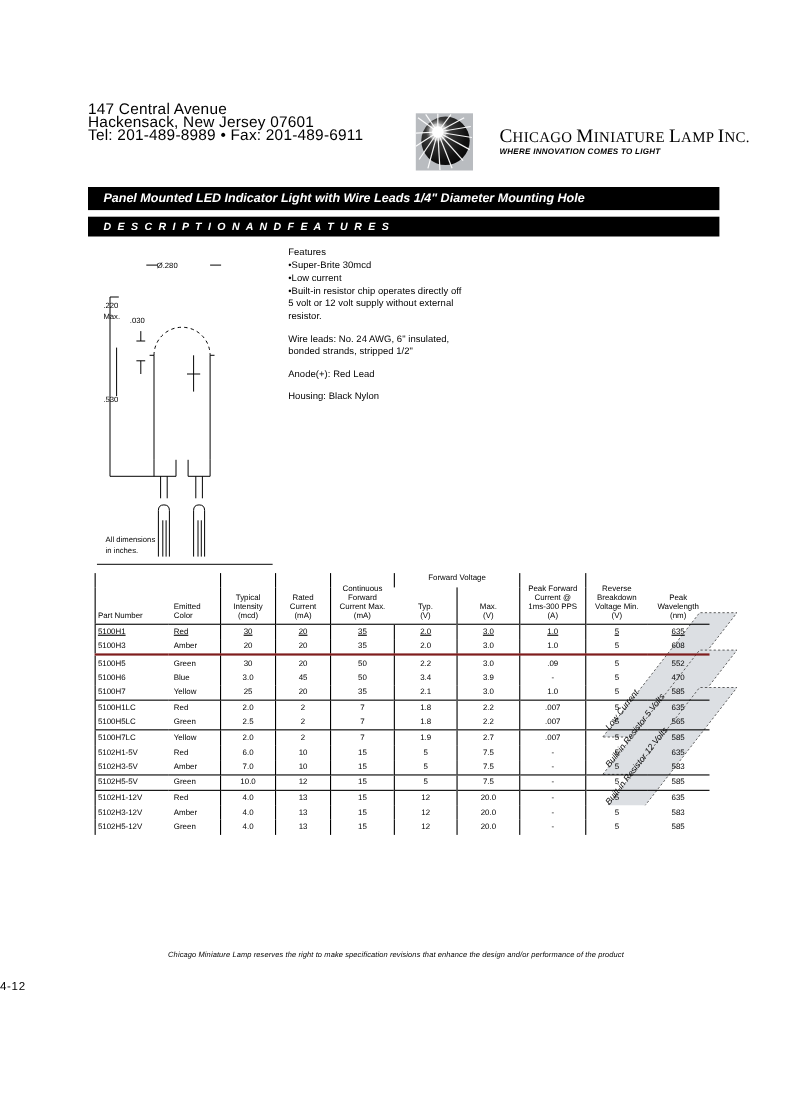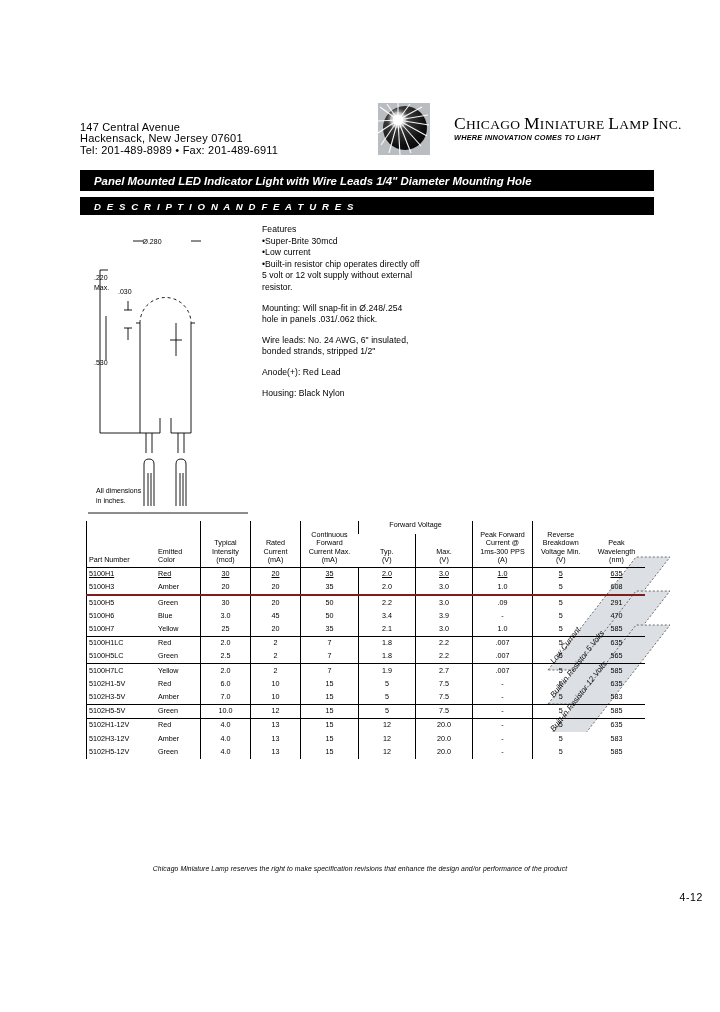--- a/index.html
+++ b/index.html
@@ -8,22 +8,22 @@
     background:#ffffff;
     font-family:"Liberation Sans", sans-serif;
     color:#000;
     position:relative;
     overflow:hidden;
   }
   .page { position:absolute; inset:0; }
 
   
   .addr {
-    position:absolute; left:80px; top:122px;
-    font-size:11px; line-height:11.3px; letter-spacing:.2px;
+    position:absolute; left:80px; top:94px;
+    font-size:14px; line-height:11.3px; letter-spacing:.2px;
     white-space:pre-line;
   }
   .logo-wrap {
     position:absolute; left:378px; top:103px;
     display:flex; align-items:center;
   }
   .logo-mark {
     width:52px; height:52px; position:relative;
     background:#b9bcc0; overflow:hidden; flex:0 0 auto;
   }
@@ -84,21 +84,21 @@
   
   .callouts { position:absolute; left:540px; top:552px; width:130px; height:180px; }
 
   
   .disclaimer {
     position:absolute; left:0; right:0; top:865px;
     text-align:center; font-size:6.8px; font-style:italic; letter-spacing:.1px;
   }
   .pageno {
     position:absolute; left:0; right:17px; top:891px;
-    text-align:right; font-size:10.5px; letter-spacing:.6px;
+    text-align:left; font-size:10.5px; letter-spacing:.6px;
   }
 </style>
 </head>
 <body>
 
 <div class="page">
 
   <div class="addr">147 Central Avenue
 Hackensack, New Jersey 07601
 Tel: 201-489-8989 • Fax: 201-489-6911</div>
@@ -197,22 +197,20 @@
     </svg>
   </div>
 
   <div class="desc">
     <p>Features</p>
     <p style="margin-top:-9px">•Super-Brite 30mcd
 •Low current
 •Built-in resistor chip operates directly off
  5 volt or 12 volt supply without external
  resistor.</p>
-    <p>Mounting: Will snap-fit in Ø.248/.254
-hole in panels .031/.062 thick.</p>
     <p>Wire leads: No. 24 AWG, 6" insulated,
 bonded strands, stripped 1/2"</p>
     <p>Anode(+): Red Lead</p>
     <p>Housing: Black Nylon</p>
   </div>
 
   <div class="callouts">
     <svg width="130" height="180" viewBox="0 0 130 180">
       <defs>
         <clipPath id="cl">
@@ -291,21 +289,21 @@
           <tr>
             <td class="cLab">5100H5</td>
             <td class="cCol">Green</td>
             <td class="vline-l">30</td>
             <td class="vline-l">20</td>
             <td class="vline-l">50</td>
             <td class="vline-l">2.2</td>
             <td class="vline-l">3.0</td>
             <td class="vline-l">.09</td>
             <td class="vline-l">5</td>
-            <td class="">291</td>
+            <td class="">552</td>
           </tr>
           <tr>
             <td class="cLab">5100H6</td>
             <td class="cCol">Blue</td>
             <td class="vline-l">3.0</td>
             <td class="vline-l">45</td>
             <td class="vline-l">50</td>
             <td class="vline-l">3.4</td>
             <td class="vline-l">3.9</td>
             <td class="vline-l">-</td>

